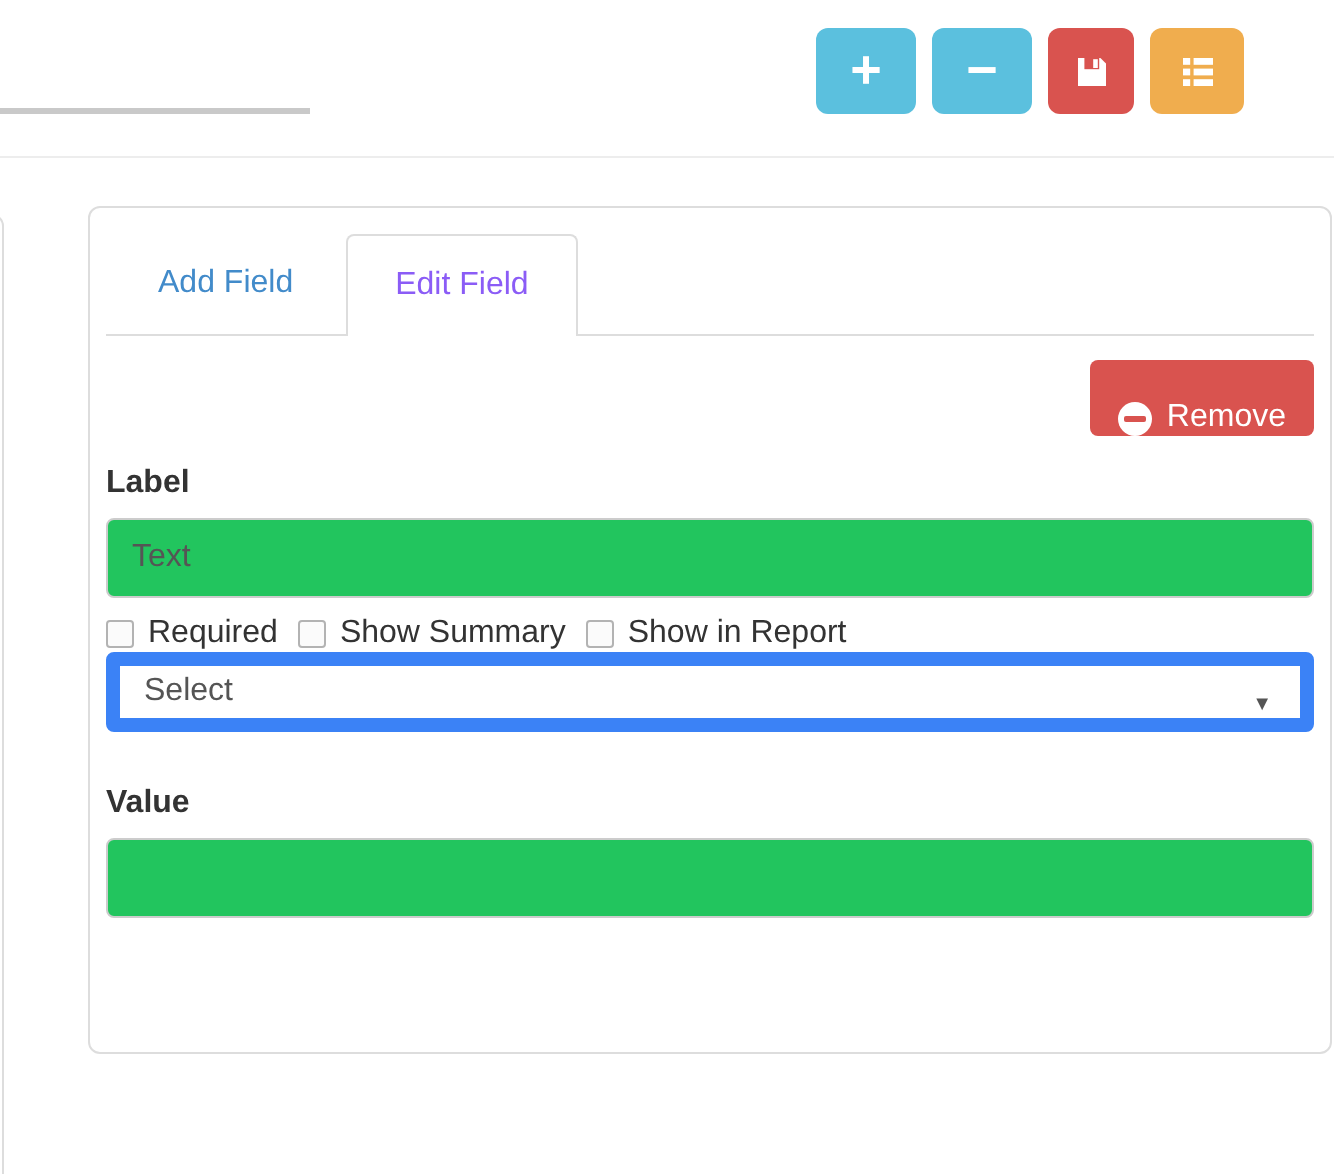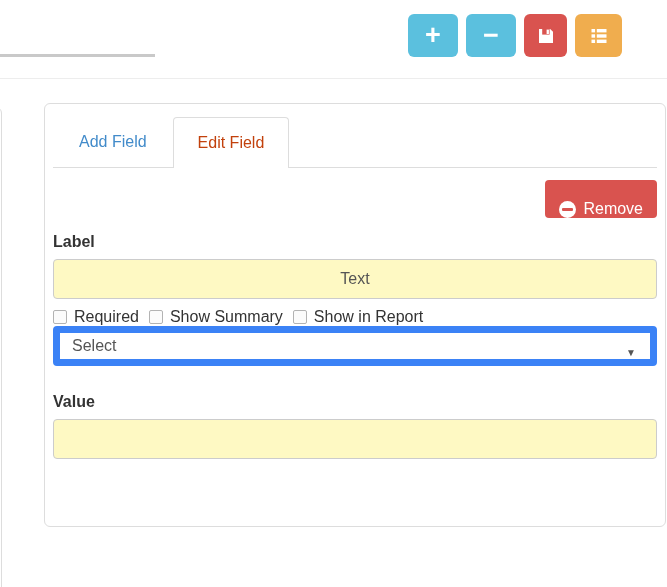--- a/index.html
+++ b/index.html
@@ -32,21 +32,21 @@
 
   
   .panel {
     position:absolute; left:44px; top:103px; width:622px; height:424px;
     border:1px solid #ddd; border-radius:6px; background:#fff; padding:0 8px;
   }
   .tabs { display:flex; align-items:flex-end; border-bottom:1px solid #ddd; height:64px; }
   .tab { font-size:16px; line-height:20px; }
   .tab-add { color:#428bca; padding:15px 26px; cursor:pointer; }
   .tab-edit {
-    color:#c2410c; background:#fff; border:1px solid #ddd; border-bottom:none;
+    color:#8b5cf6; background:#fff; border:1px solid #ddd; border-bottom:none;
     border-radius:4px 4px 0 0; margin-bottom:-1px; padding:15px 24px; cursor:default;
   }
 
   .panel-body { padding:0; }
   .remove-row { display:flex; justify-content:flex-end; margin-top:12px; }
   .btn-remove {
     background:#d9534f; color:#fff; border:none; border-radius:4px;
     height:38px; padding:0 14px; font-size:16px;
     display:flex; align-items:flex-end; gap:7px; cursor:pointer;
   }
@@ -54,23 +54,22 @@
   .minus-circle::after {
     content:""; position:absolute; left:3px; top:7px; width:11px; height:3px;
     background:#d9534f; border-radius:1px;
   }
 
   .field-heading { font-size:16px; font-weight:bold; color:#333; margin:26px 0 8px; line-height:19px; }
   .field-heading.first { margin-top:14px; }
 
   .text-input {
     width:100%; height:40px; border:1px solid #ccc; border-radius:4px;
-    padding:0 12px; font-size:16px; color:#555; outline:none; background:#fef9c3;
+    padding:0 12px; font-size:16px; color:#555; outline:none; background:#22c55e;
     font-family:"Liberation Sans", sans-serif;
-    text-align:center;
   }
 
   .options-row { display:flex; align-items:center; margin-top:9px; font-size:16px; color:#333; }
   .opt { display:flex; align-items:center; margin-right:10px; cursor:pointer; }
   .opt input {
     appearance:none; -webkit-appearance:none; width:14px; height:14px;
     border:1px solid #b3b3b3; background:#fbfbfb; border-radius:2px; margin:0 7px 0 0; cursor:pointer;
   }
 
   .select-box {

